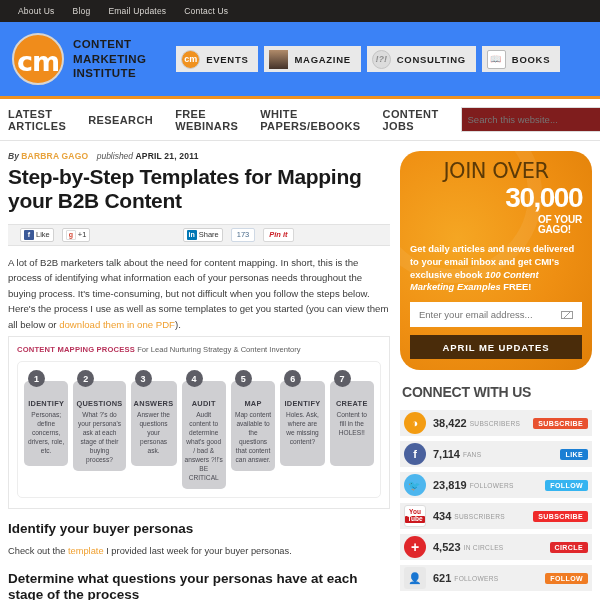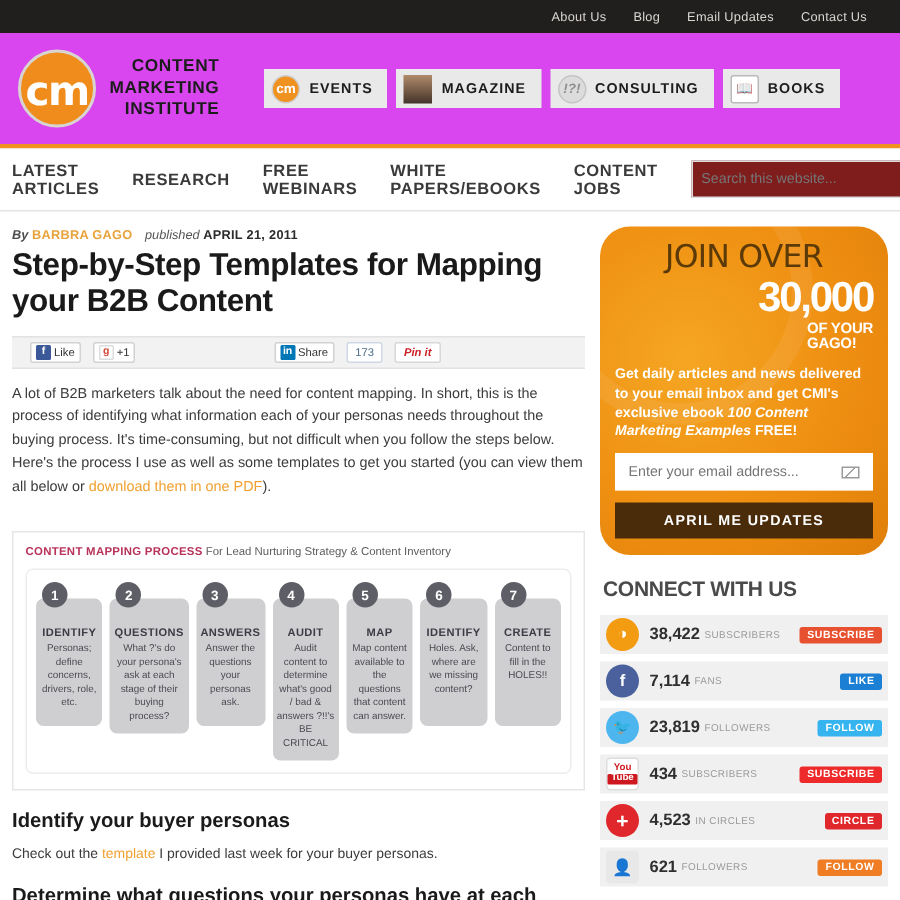--- a/index.html
+++ b/index.html
@@ -7,35 +7,34 @@
     width: 600px; height: 600px;
     overflow: hidden;
     background: #ffffff;
     font-family: "Liberation Sans", sans-serif;
     color: #333;
   }
 
   
   .topbar {
     height: 22px; background: #211f1e;
-    display: flex; align-items: center; justify-content: flex-end;
-    padding-right: 22px;
+    display: flex; align-items: center; justify-content: flex-start;
+    padding-right: 6px;
   }
   .topbar a {
     color: #d9d6d2; font-size: 8.5px; text-decoration: none;
     margin-left: 18px; letter-spacing: .2px;
   }
 
   
   .header {
-    height: 74px; background: #d946ef;
+    height: 74px; background: #3b82f6;
     display: flex; align-items: center;
     padding: 0 8px;
     position: relative;
-    text-align: right;
   }
   .logo-wrap { display: flex; align-items: center; gap: 9px; padding-left: 4px; }
   .logo-circle {
     width: 52px; height: 52px; border-radius: 50%;
     background: #f08c1b;
     border: 2px solid #d8d5d1;
     display: flex; align-items: center; justify-content: center;
     position: relative;
   }
   .logo-circle .cm {
@@ -122,21 +121,21 @@
   }
   .chip .sq { width: 10px; height: 10px; display:flex; align-items:center; justify-content:center; color:#fff; font-size:7px; font-weight:bold; border-radius:1px; }
   .fb-sq { background: #3b5998; }
   .gp-sq { background: #fff; color: #d34836 !important; border: 1px solid #ddd; }
   .li-sq { background: #0077b5; }
   .count { border: 1px solid #cfd9e5; background: #fff; color: #4a6b8a; font-size: 7.5px; height: 14px; display:flex; align-items:center; padding: 0 5px; border-radius: 2px; }
   .pinit { background: #fff; border: 1px solid #d8d8d8; color: #cb2027; font-size: 7.5px; font-weight: bold; font-style: italic; height: 14px; display:flex; align-items:center; padding: 0 5px; border-radius: 2px; cursor:pointer;}
   .spacer { flex: 1; }
 
   
-  p.intro { font-size: 9.6px; line-height: 1.62; color: #3b3b3b; margin-bottom: 22px; }
+  p.intro { font-size: 9.6px; line-height: 1.62; color: #3b3b3b; margin-bottom: 4px; }
   a.inline { color: #f0a030; text-decoration: none; }
 
   
   .infographic {
     border: 1px solid #e6e6e6; background: #fff; padding: 8px 8px 10px 8px;
     margin-bottom: 12px;
   }
   .ig-head { font-size: 7.6px; margin-bottom: 7px; color: #5d5d5d; }
   .ig-head b { color: #b8325a; font-weight: bold; letter-spacing: .2px; }
   .ig-inner { border: 1px solid #ededed; border-radius: 5px; padding: 8px 6px; display: flex; gap: 5px; }

